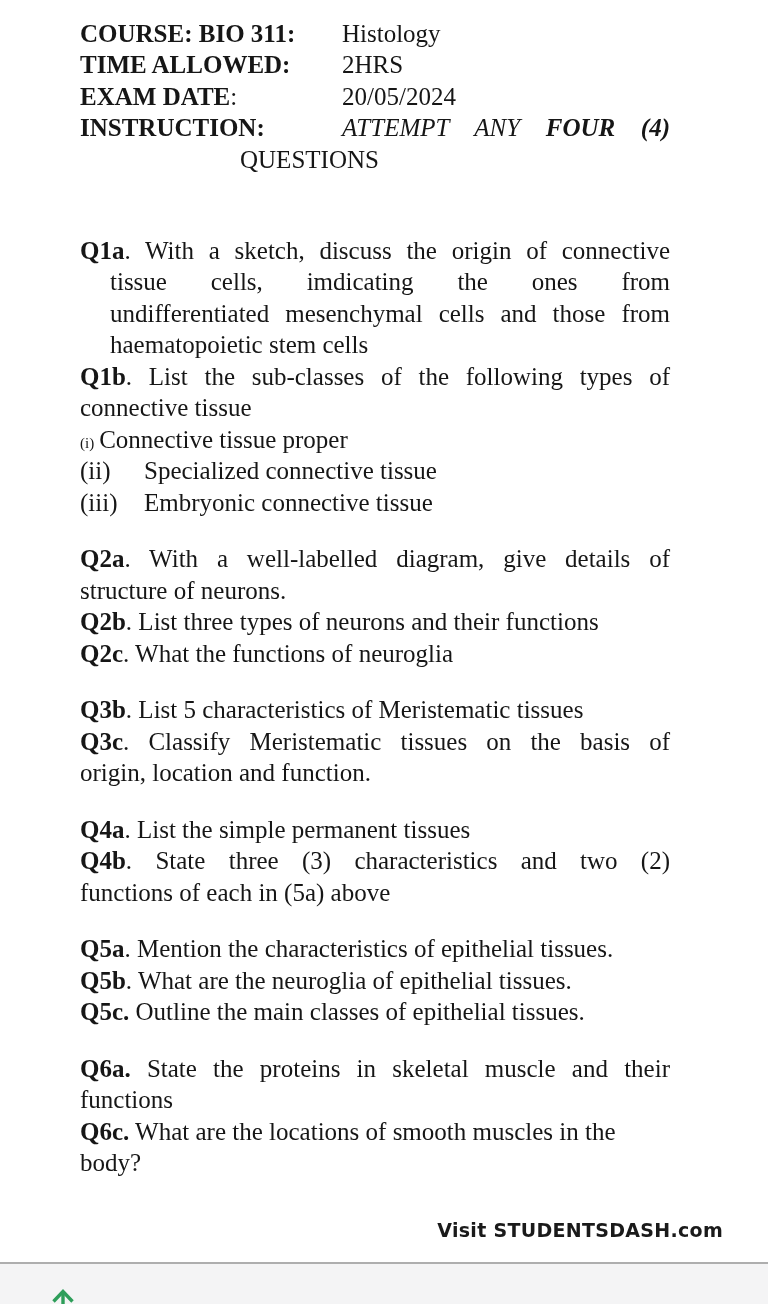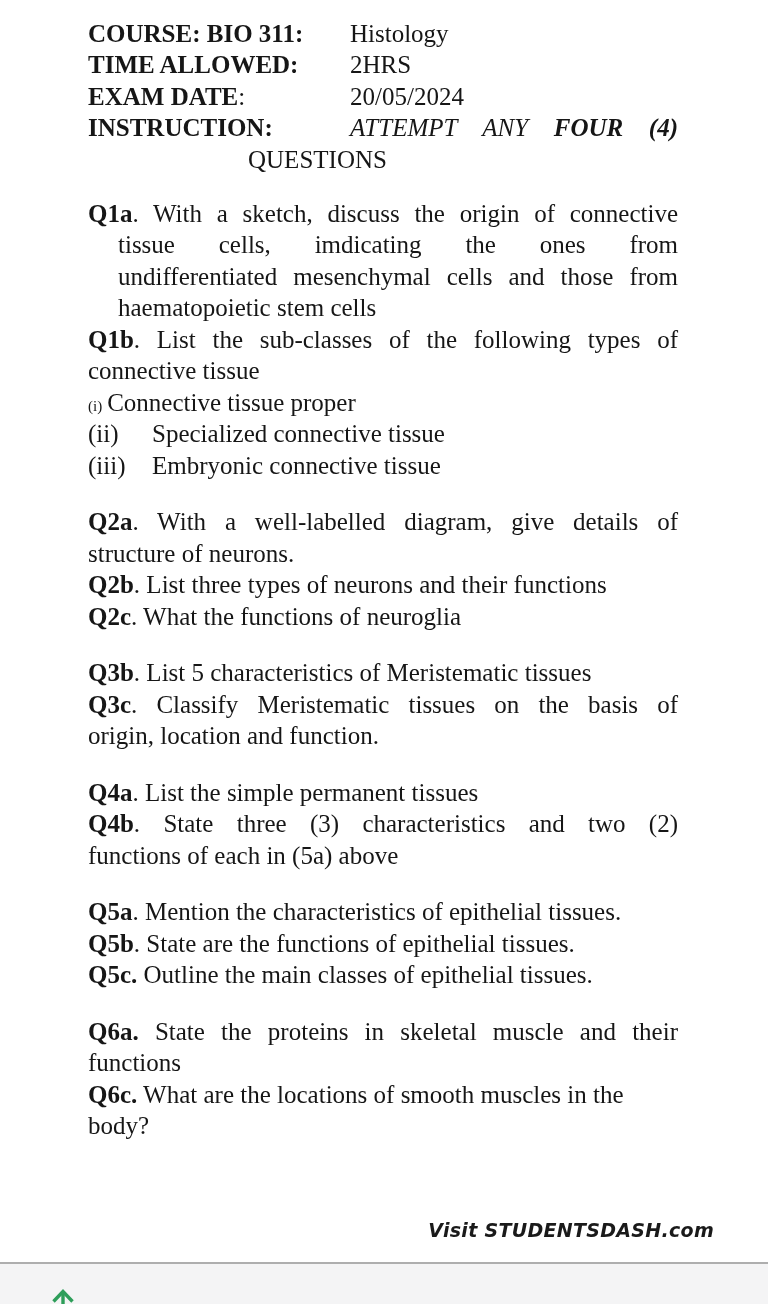--- a/index.html
+++ b/index.html
@@ -4,47 +4,46 @@
 <style>
   html, body { margin: 0; padding: 0; }
   body {
     width: 768px; height: 1304px;
     position: relative; overflow: hidden;
     background: #ffffff;
     font-family: "Liberation Serif", serif;
     color: #161616;
   }
   .doc {
-    position: absolute; left: 88px; top: 18px; width: 590px;
+    position: absolute; left: 80px; top: 18px; width: 590px;
     font-size: 25px; line-height: 31.5px;
   }
   .b { font-weight: bold; }
   
   .hln { height: 31.4px; }
   .hlabel { display: inline-block; width: 262px; }
   .ival {
     display: inline-block; width: 328px; vertical-align: top;
     text-align: justify; text-align-last: justify; white-space: normal; font-style: italic;
   }
   .hwrap { padding-left: 160px; }
   
   .sec { margin-top: 25px; }
-  .sec.first { margin-top: 23px; }
+  .sec.first { margin-top: 60px; }
   .ln { height: 31.5px; }
   .just { text-align: justify; text-align-last: justify; }
   .ind { padding-left: 30px; }
   .marker { display: inline-block; width: 64px; }
   .marker-sm { font-size: 15px; margin-right: 5px; }
   
   .watermark {
-    position: absolute; top: 1219px; right: 54px;
+    position: absolute; top: 1219px; right: 45px;
     font-family: "DejaVu Sans", sans-serif;
     font-weight: 700; font-size: 19px; letter-spacing: 0.3px;
     color: #1a1a1a;
-    font-style: italic;
   }
   
   .footbar {
     position: absolute; left: 0; right: 0; top: 1262px; height: 42px;
     background: #f4f4f5;
     border-top: 2px solid #aeaeae;
     box-sizing: border-box;
   }
   .uparrow { position: absolute; left: 50px; top: 22px; cursor: pointer; }
 </style>
@@ -87,21 +86,21 @@
   </div>
 
   <div class="sec">
     <div class="ln"><span class="b">Q4a</span><span>. List the simple permanent tissues</span></div>
     <div class="ln just"><span class="b">Q4b</span><span>. State three (3) characteristics and two (2)</span></div>
     <div class="ln">functions of each in (5a) above</div>
   </div>
 
   <div class="sec">
     <div class="ln"><span class="b">Q5a</span><span>. Mention the characteristics of epithelial tissues.</span></div>
-    <div class="ln"><span class="b">Q5b</span><span>. State are the functions of epithelial tissues.</span></div>
+    <div class="ln"><span class="b">Q5b</span><span>. What are the neuroglia of epithelial tissues.</span></div>
     <div class="ln"><span class="b">Q5c.</span><span> Outline the main classes of epithelial tissues.</span></div>
   </div>
 
   <div class="sec">
     <div class="ln just"><span class="b">Q6a.</span><span> State the proteins in skeletal muscle and their</span></div>
     <div class="ln">functions</div>
     <div class="ln"><span class="b">Q6c.</span><span> What are the locations of smooth muscles in the</span></div>
     <div class="ln">body?</div>
   </div>
 

